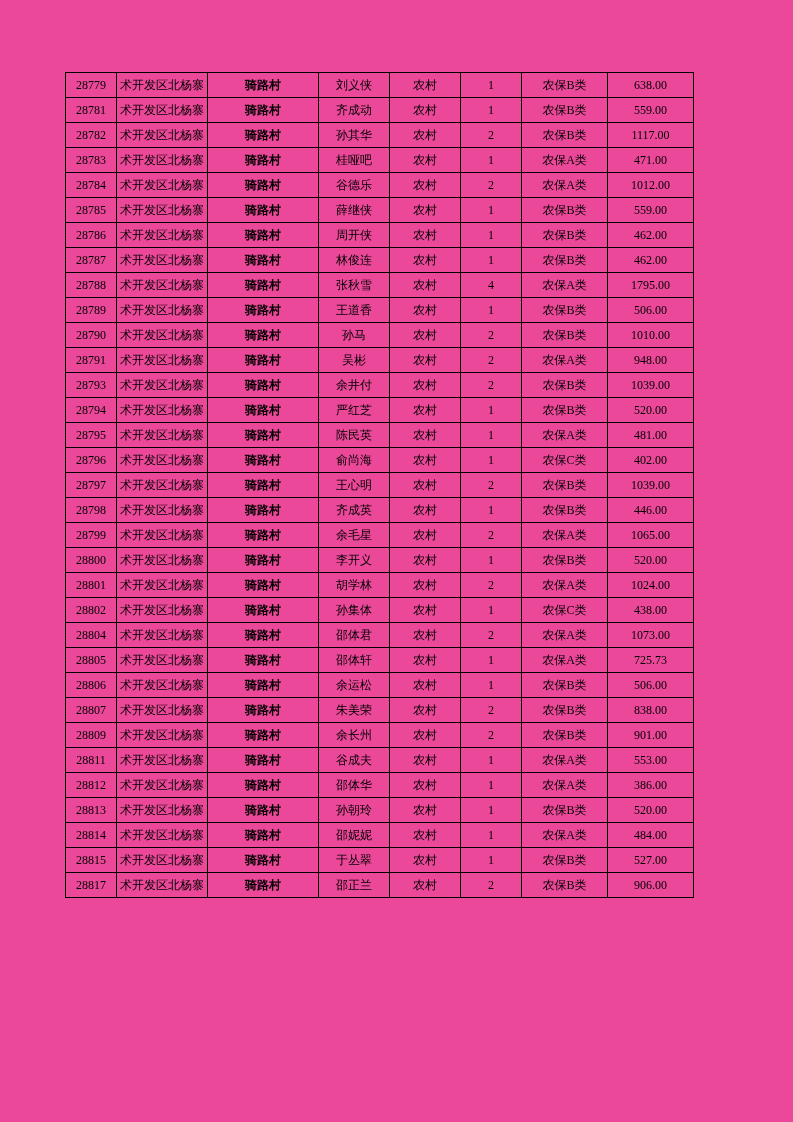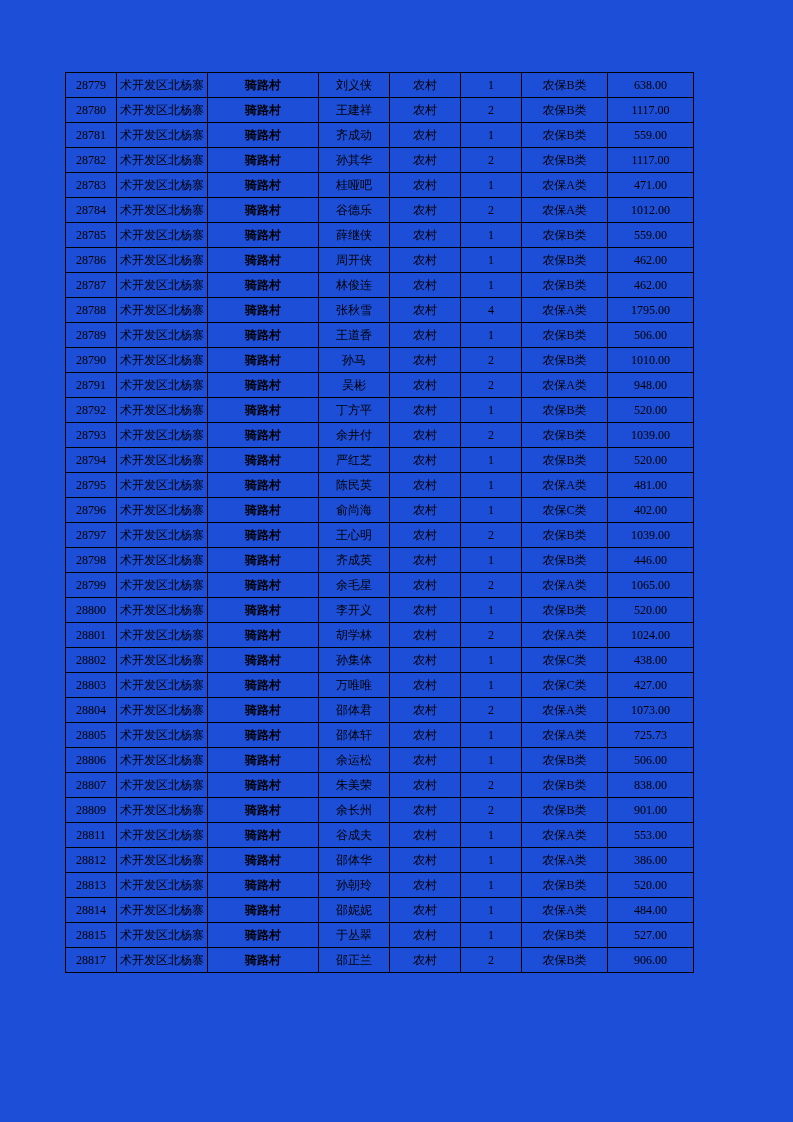--- a/index.html
+++ b/index.html
@@ -4,21 +4,21 @@
 <style>
   html, body {
     margin: 0;
     padding: 0;
     background: #ffffff;
   }
   .sheet {
     position: relative;
     width: 793px;
     height: 1122px;
-    background: #1d4ed8;
+    background: #ec4899;
     overflow: hidden;
     font-family: "Liberation Serif", "DejaVu Serif", serif;
   }
   table.grid {
     position: absolute;
     left: 65px;
     top: 72px;
     border-collapse: collapse;
     table-layout: fixed;
   }
@@ -52,80 +52,70 @@
     <td class="c-id">28779</td>
     <td class="c-dist">术开发区北杨寨</td>
     <td class="c-vill">骑路村</td>
     <td class="c-name">刘义侠</td>
     <td class="c-cat">农村</td>
     <td class="c-cnt">1</td>
     <td class="c-type">农保B类</td>
     <td class="c-amt">638.00</td>
   </tr>
         <tr>
-    <td class="c-id">28780</td>
-    <td class="c-dist">术开发区北杨寨</td>
-    <td class="c-vill">骑路村</td>
-    <td class="c-name">王建祥</td>
+    <td class="c-id">28781</td>
+    <td class="c-dist">术开发区北杨寨</td>
+    <td class="c-vill">骑路村</td>
+    <td class="c-name">齐成动</td>
+    <td class="c-cat">农村</td>
+    <td class="c-cnt">1</td>
+    <td class="c-type">农保B类</td>
+    <td class="c-amt">559.00</td>
+  </tr>
+        <tr>
+    <td class="c-id">28782</td>
+    <td class="c-dist">术开发区北杨寨</td>
+    <td class="c-vill">骑路村</td>
+    <td class="c-name">孙其华</td>
     <td class="c-cat">农村</td>
     <td class="c-cnt">2</td>
     <td class="c-type">农保B类</td>
     <td class="c-amt">1117.00</td>
   </tr>
         <tr>
-    <td class="c-id">28781</td>
-    <td class="c-dist">术开发区北杨寨</td>
-    <td class="c-vill">骑路村</td>
-    <td class="c-name">齐成动</td>
+    <td class="c-id">28783</td>
+    <td class="c-dist">术开发区北杨寨</td>
+    <td class="c-vill">骑路村</td>
+    <td class="c-name">桂哑吧</td>
+    <td class="c-cat">农村</td>
+    <td class="c-cnt">1</td>
+    <td class="c-type">农保A类</td>
+    <td class="c-amt">471.00</td>
+  </tr>
+        <tr>
+    <td class="c-id">28784</td>
+    <td class="c-dist">术开发区北杨寨</td>
+    <td class="c-vill">骑路村</td>
+    <td class="c-name">谷德乐</td>
+    <td class="c-cat">农村</td>
+    <td class="c-cnt">2</td>
+    <td class="c-type">农保A类</td>
+    <td class="c-amt">1012.00</td>
+  </tr>
+        <tr>
+    <td class="c-id">28785</td>
+    <td class="c-dist">术开发区北杨寨</td>
+    <td class="c-vill">骑路村</td>
+    <td class="c-name">薛继侠</td>
     <td class="c-cat">农村</td>
     <td class="c-cnt">1</td>
     <td class="c-type">农保B类</td>
     <td class="c-amt">559.00</td>
   </tr>
         <tr>
-    <td class="c-id">28782</td>
-    <td class="c-dist">术开发区北杨寨</td>
-    <td class="c-vill">骑路村</td>
-    <td class="c-name">孙其华</td>
-    <td class="c-cat">农村</td>
-    <td class="c-cnt">2</td>
-    <td class="c-type">农保B类</td>
-    <td class="c-amt">1117.00</td>
-  </tr>
-        <tr>
-    <td class="c-id">28783</td>
-    <td class="c-dist">术开发区北杨寨</td>
-    <td class="c-vill">骑路村</td>
-    <td class="c-name">桂哑吧</td>
-    <td class="c-cat">农村</td>
-    <td class="c-cnt">1</td>
-    <td class="c-type">农保A类</td>
-    <td class="c-amt">471.00</td>
-  </tr>
-        <tr>
-    <td class="c-id">28784</td>
-    <td class="c-dist">术开发区北杨寨</td>
-    <td class="c-vill">骑路村</td>
-    <td class="c-name">谷德乐</td>
-    <td class="c-cat">农村</td>
-    <td class="c-cnt">2</td>
-    <td class="c-type">农保A类</td>
-    <td class="c-amt">1012.00</td>
-  </tr>
-        <tr>
-    <td class="c-id">28785</td>
-    <td class="c-dist">术开发区北杨寨</td>
-    <td class="c-vill">骑路村</td>
-    <td class="c-name">薛继侠</td>
-    <td class="c-cat">农村</td>
-    <td class="c-cnt">1</td>
-    <td class="c-type">农保B类</td>
-    <td class="c-amt">559.00</td>
-  </tr>
-        <tr>
     <td class="c-id">28786</td>
     <td class="c-dist">术开发区北杨寨</td>
     <td class="c-vill">骑路村</td>
     <td class="c-name">周开侠</td>
     <td class="c-cat">农村</td>
     <td class="c-cnt">1</td>
     <td class="c-type">农保B类</td>
     <td class="c-amt">462.00</td>
   </tr>
         <tr>
@@ -170,30 +160,20 @@
   </tr>
         <tr>
     <td class="c-id">28791</td>
     <td class="c-dist">术开发区北杨寨</td>
     <td class="c-vill">骑路村</td>
     <td class="c-name">吴彬</td>
     <td class="c-cat">农村</td>
     <td class="c-cnt">2</td>
     <td class="c-type">农保A类</td>
     <td class="c-amt">948.00</td>
-  </tr>
-        <tr>
-    <td class="c-id">28792</td>
-    <td class="c-dist">术开发区北杨寨</td>
-    <td class="c-vill">骑路村</td>
-    <td class="c-name">丁方平</td>
-    <td class="c-cat">农村</td>
-    <td class="c-cnt">1</td>
-    <td class="c-type">农保B类</td>
-    <td class="c-amt">520.00</td>
   </tr>
         <tr>
     <td class="c-id">28793</td>
     <td class="c-dist">术开发区北杨寨</td>
     <td class="c-vill">骑路村</td>
     <td class="c-name">余井付</td>
     <td class="c-cat">农村</td>
     <td class="c-cnt">2</td>
     <td class="c-type">农保B类</td>
     <td class="c-amt">1039.00</td>
@@ -280,30 +260,20 @@
   </tr>
         <tr>
     <td class="c-id">28802</td>
     <td class="c-dist">术开发区北杨寨</td>
     <td class="c-vill">骑路村</td>
     <td class="c-name">孙集体</td>
     <td class="c-cat">农村</td>
     <td class="c-cnt">1</td>
     <td class="c-type">农保C类</td>
     <td class="c-amt">438.00</td>
-  </tr>
-        <tr>
-    <td class="c-id">28803</td>
-    <td class="c-dist">术开发区北杨寨</td>
-    <td class="c-vill">骑路村</td>
-    <td class="c-name">万唯唯</td>
-    <td class="c-cat">农村</td>
-    <td class="c-cnt">1</td>
-    <td class="c-type">农保C类</td>
-    <td class="c-amt">427.00</td>
   </tr>
         <tr>
     <td class="c-id">28804</td>
     <td class="c-dist">术开发区北杨寨</td>
     <td class="c-vill">骑路村</td>
     <td class="c-name">邵体君</td>
     <td class="c-cat">农村</td>
     <td class="c-cnt">2</td>
     <td class="c-type">农保A类</td>
     <td class="c-amt">1073.00</td>

